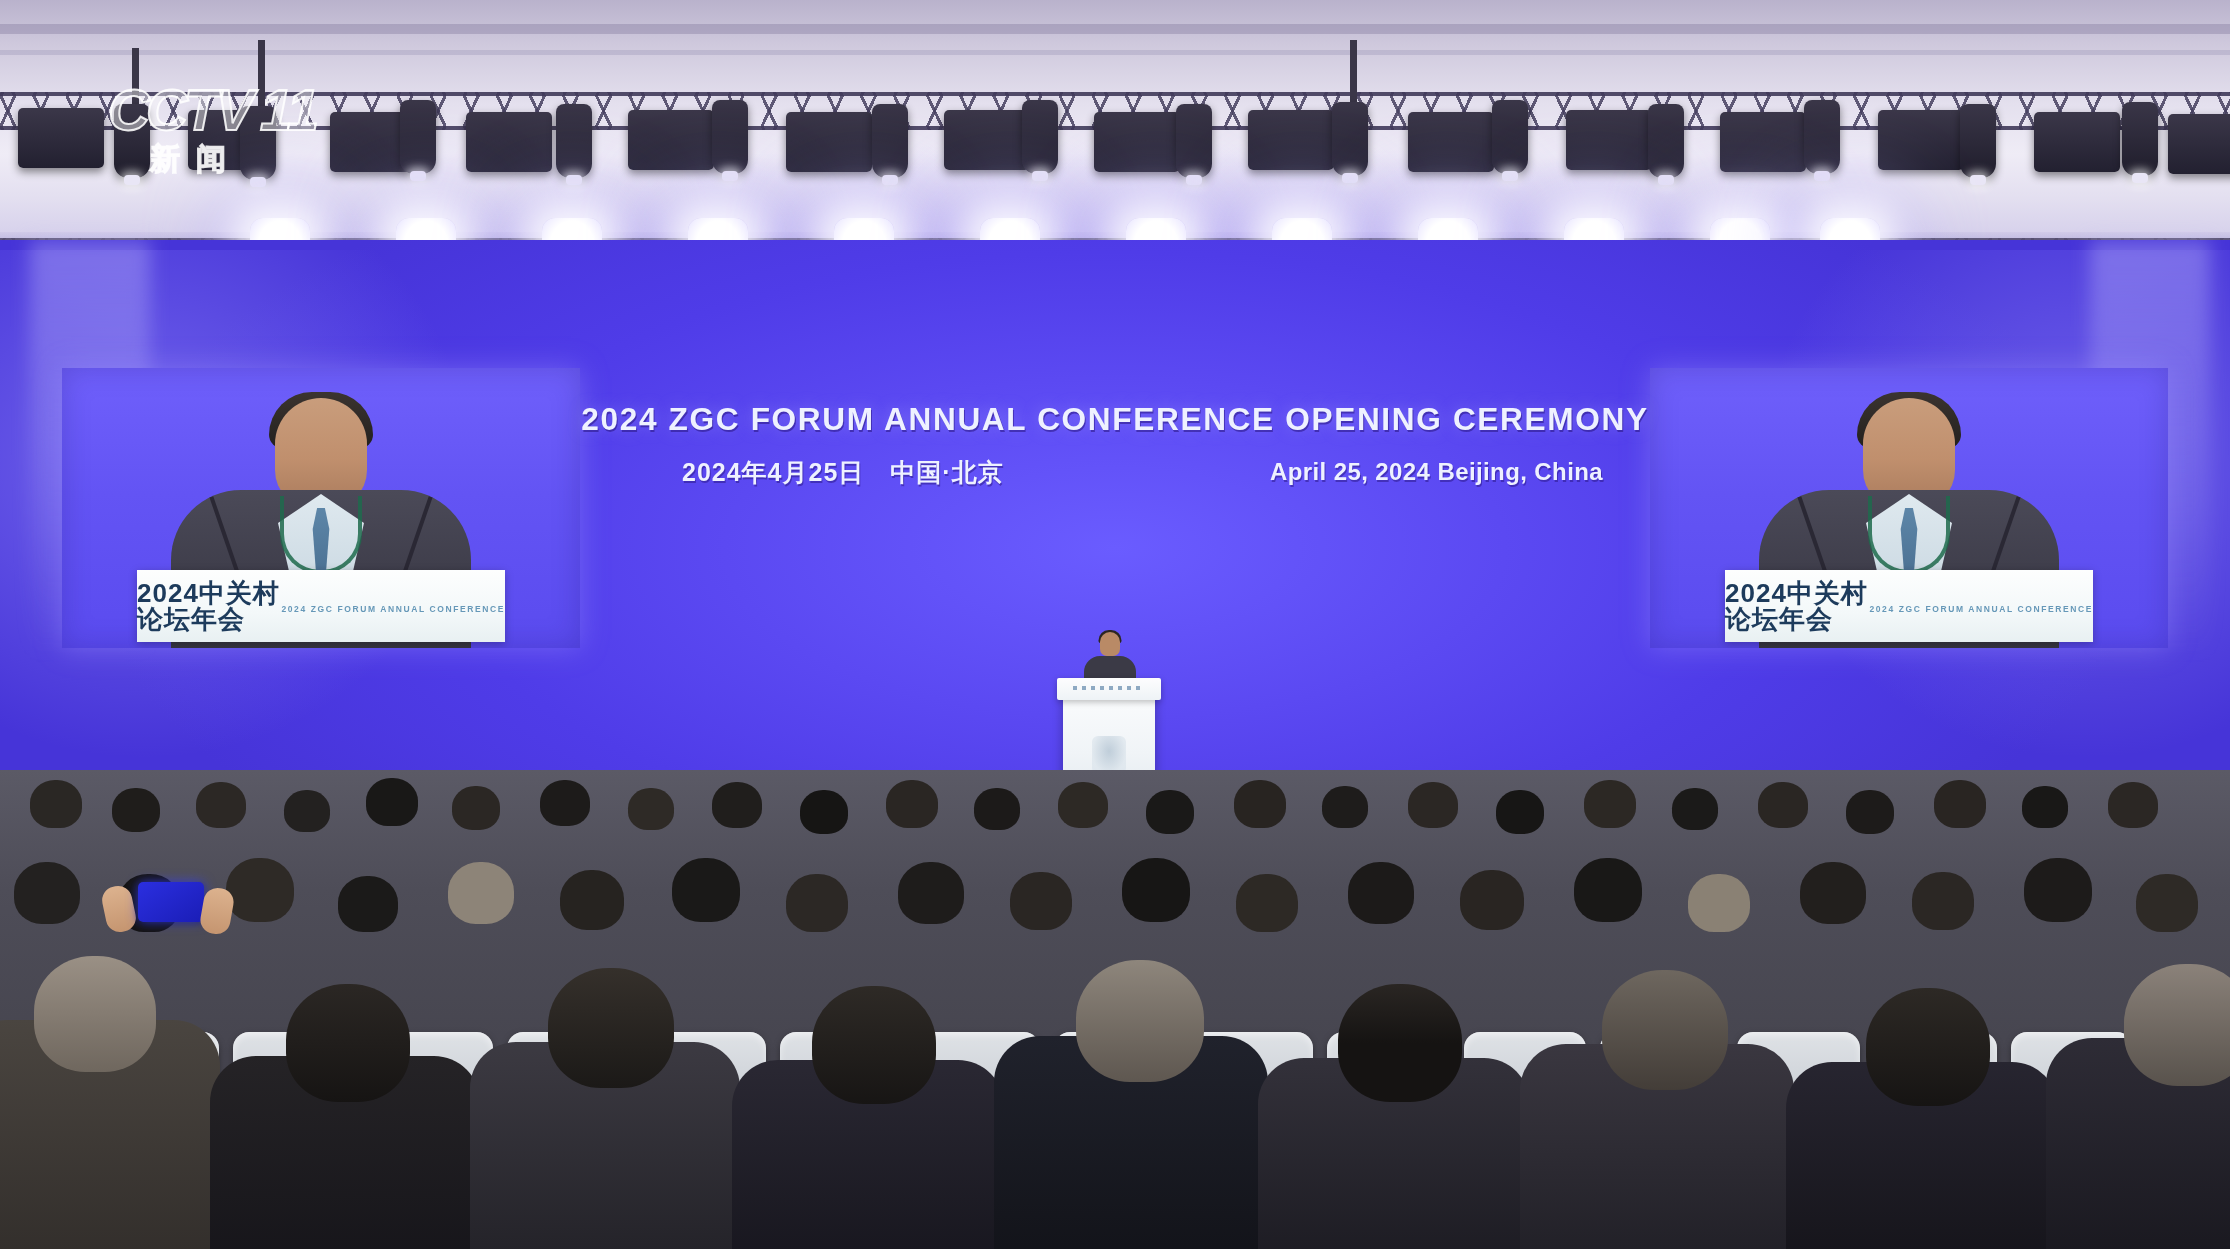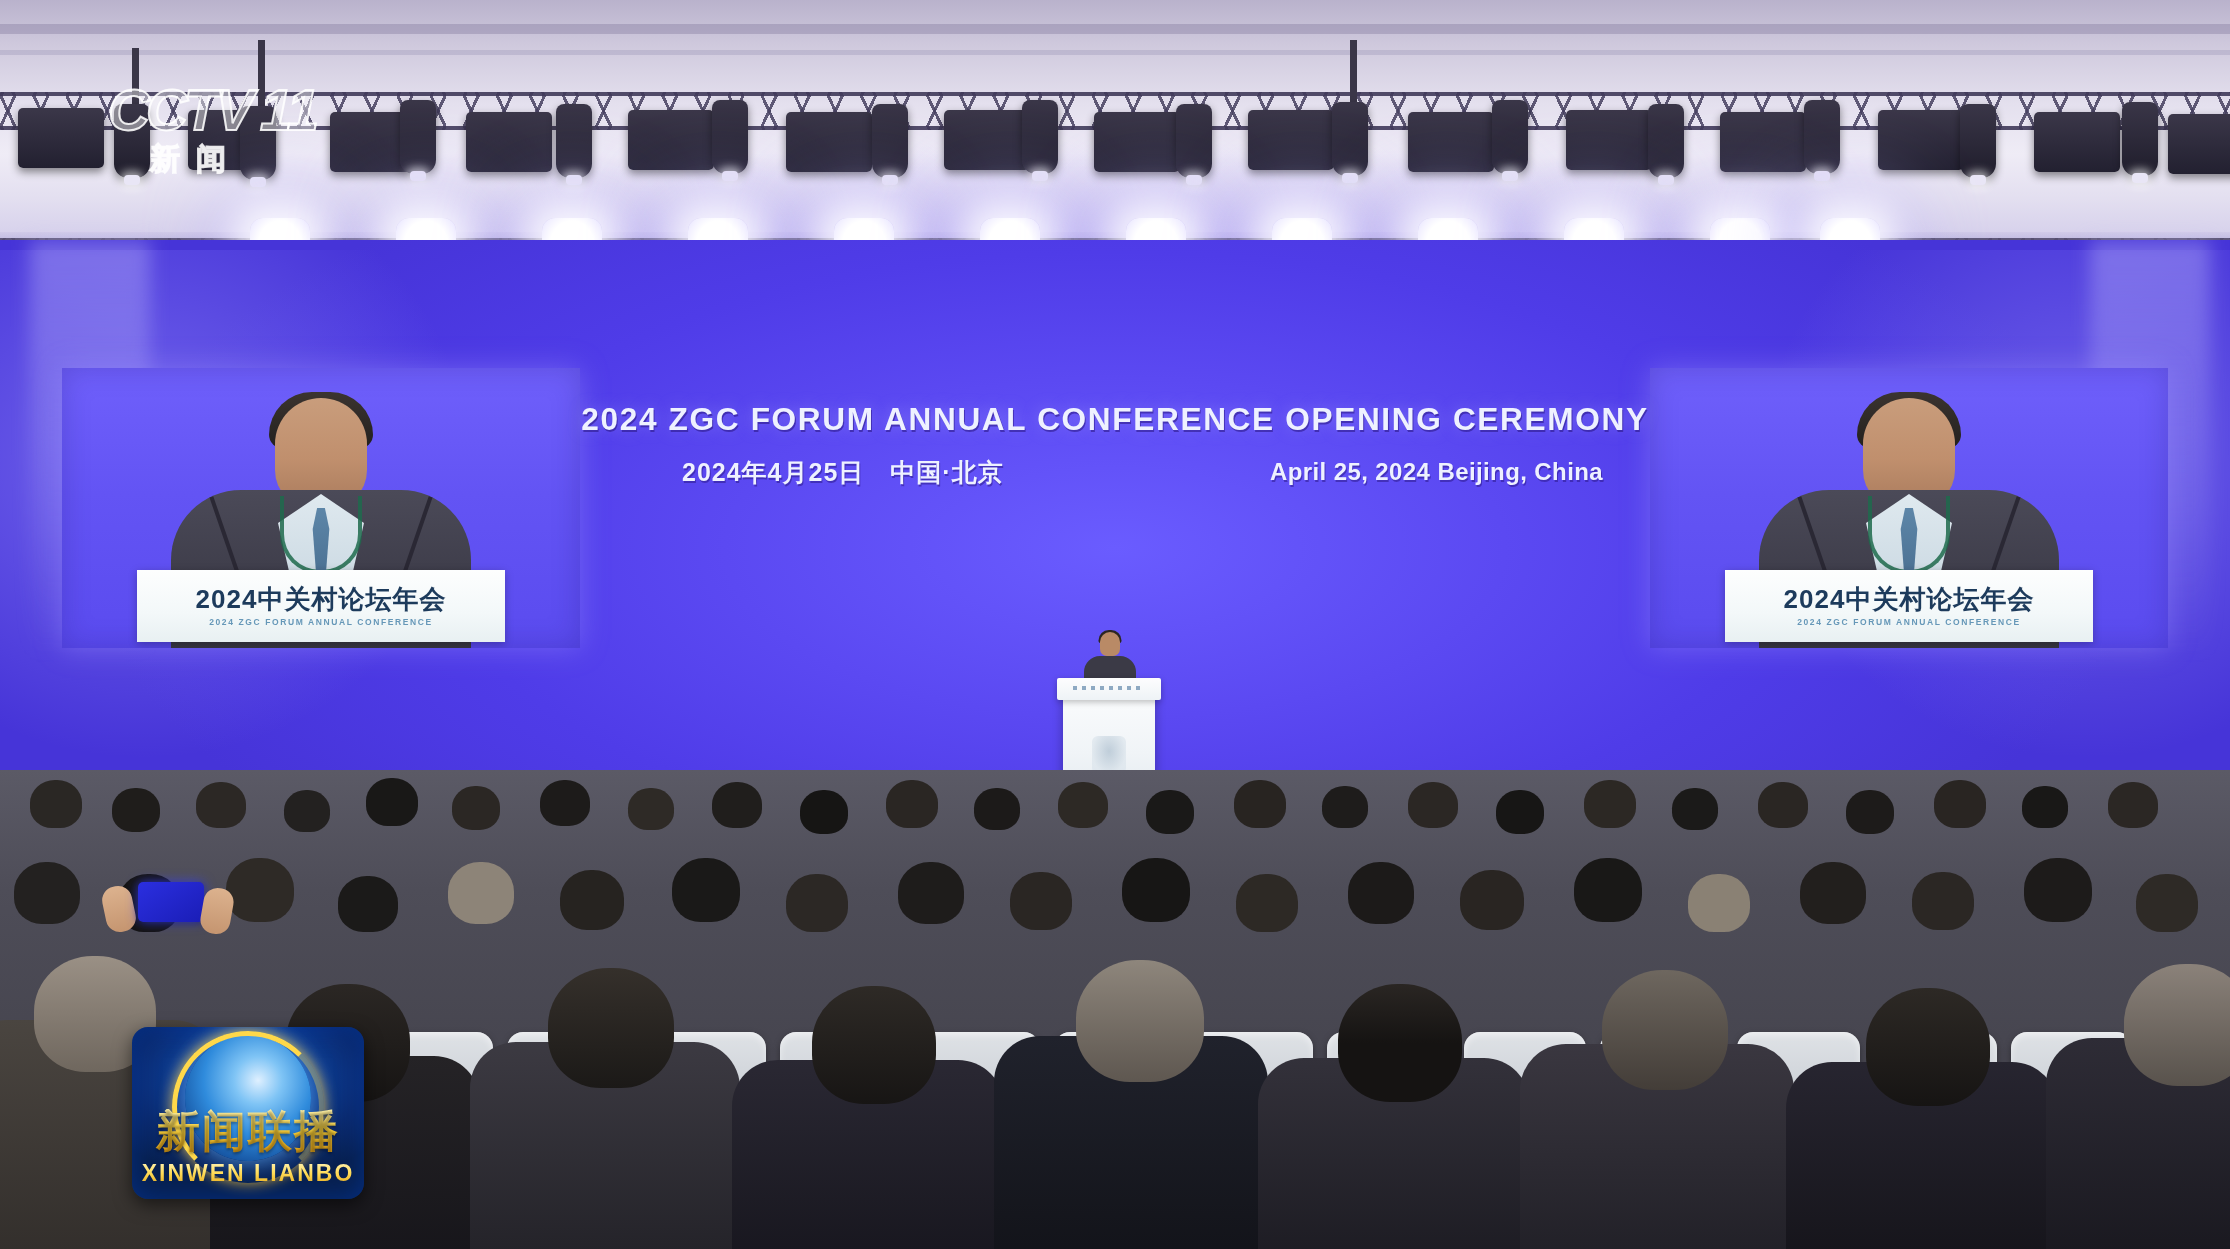--- a/index.html
+++ b/index.html
@@ -101,21 +101,21 @@
     width:74px;height:74px;border:4px solid #1f6b4d;border-radius:0 0 40px 40px;
     border-top:none;opacity:.85;}
   .mic{position:absolute;bottom:68px;width:4px;height:88px;background:#2a2834;transform-origin:bottom;}
   .mic.m1{left:176px;transform:rotate(-19deg);}
   .mic.m2{right:176px;transform:rotate(19deg);}
 
   .podium-sign{
     position:absolute;left:50%;bottom:6px;transform:translateX(-50%);
     width:368px;height:72px;
     background:linear-gradient(180deg,#fdfefe 0%,#f3f8f9 60%,#e8f0f2 100%);
-    display:flex;flex-direction:column;align-items:center;justify-content:center;
+    display:flex;align-items:center;justify-content:center;
     box-shadow:0 2px 8px rgba(0,0,0,.25);
   }
   .podium-cn{font-size:26px;font-weight:700;color:#1d3b5c;letter-spacing:1px;line-height:1;}
   .podium-en{font-size:8.5px;font-weight:600;color:#5f93b5;letter-spacing:1.6px;margin-top:5px;
              white-space:nowrap;opacity:.95;}
 
   
   .center-title{position:absolute;left:0;top:386px;width:2230px;text-align:center;}
   .title-cn{
     font-size:62px;font-weight:700;color:#f2f4ff;letter-spacing:16px;
@@ -459,20 +459,14 @@
 
   <div class="cctv13">
     <div class="row">
       <span class="mark">CCTV</span>
       <span class="num">11</span>
     </div>
     <div class="cn">新闻</div>
   </div>
 
 
-  <div class="newsbug">
-    <div class="globe"></div>
-    <div class="arc"></div>
-    <div class="bug-cn">新闻联播</div>
-    <div class="bug-en">XINWEN  LIANBO</div>
-  </div>
 
 </div>
 
 </body></html>

